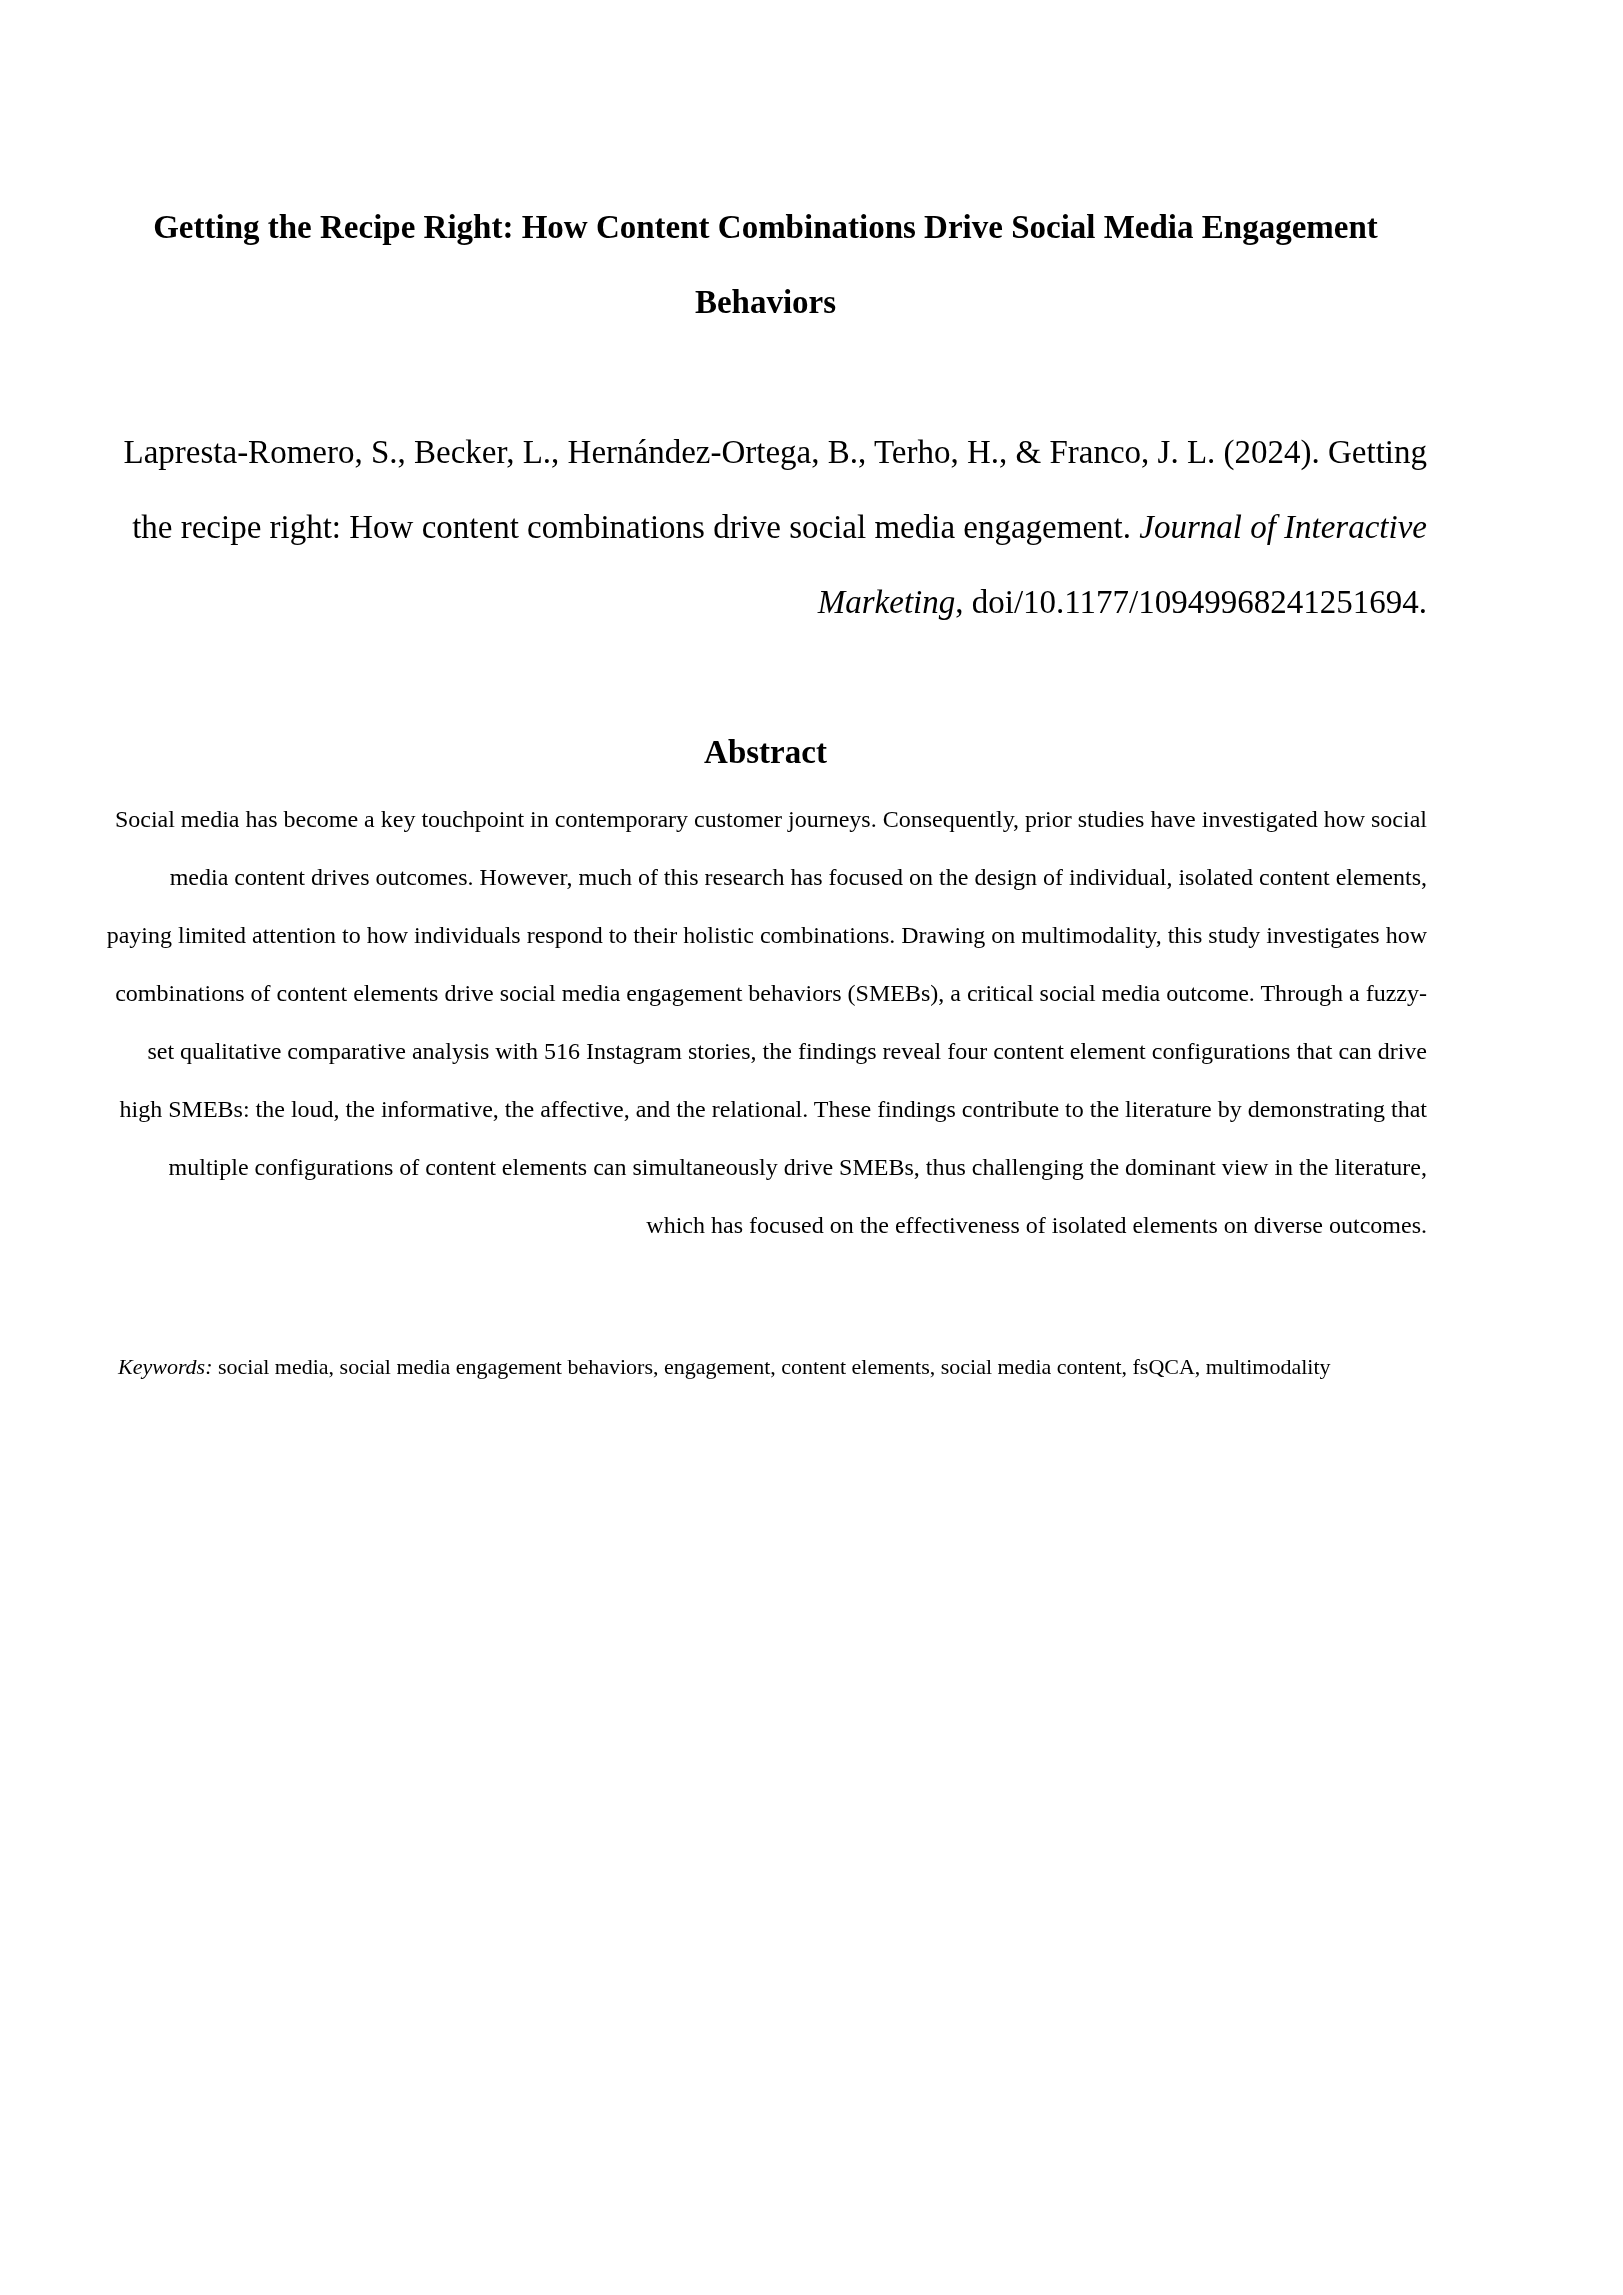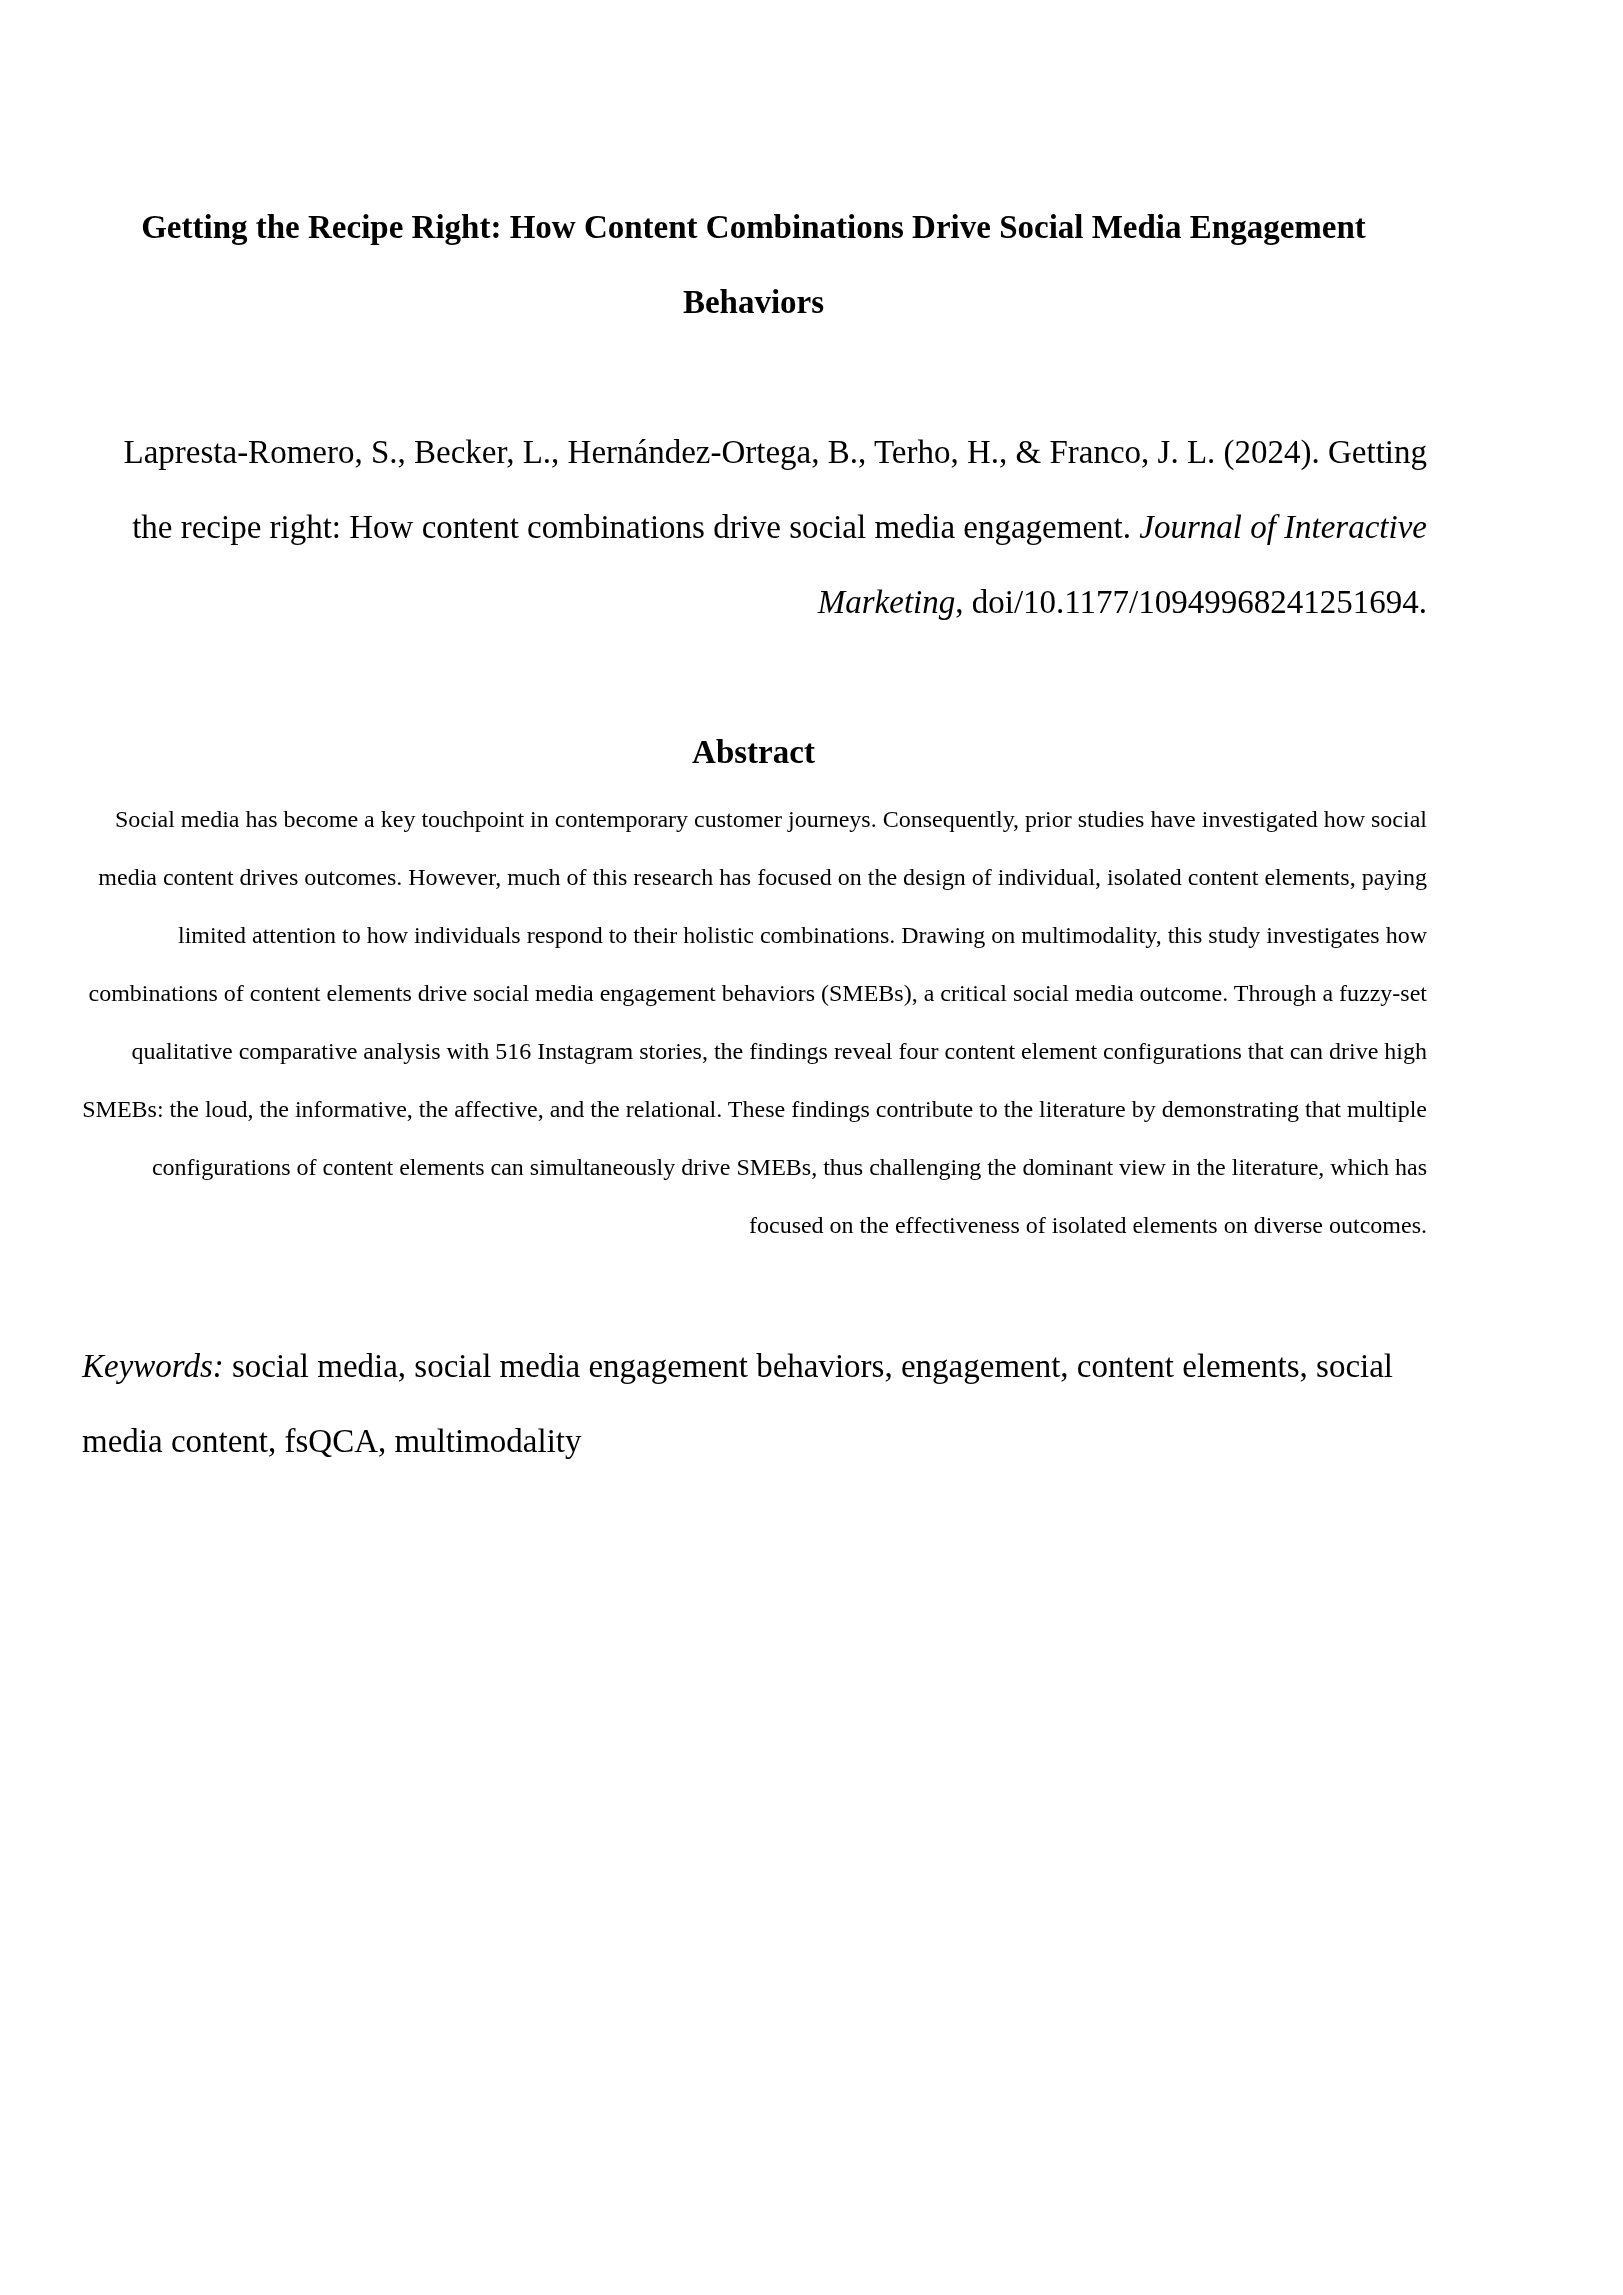--- a/index.html
+++ b/index.html
@@ -12,21 +12,21 @@
     width: 1623px;
     height: 2295px;
     font-family: "Liberation Serif", serif;
     color: #000000;
     -webkit-font-smoothing: antialiased;
   }
   .page {
     box-sizing: border-box;
     width: 1623px;
     height: 1657px;
-    padding: 190px 196px 0 80px;
+    padding: 190px 196px 0 104px;
     background: #ffffff;
     overflow: hidden;
   }
 
   
   .title {
     font-size: 33px;
     line-height: 75px;
     font-weight: bold;
     text-align: center;
@@ -45,24 +45,24 @@
     text-align: center;
     margin: 0;
   }
   .abstract {
     font-size: 24px;
     line-height: 58px;
     text-align: right;
     margin: 0 0 75px 0;
   }
   .keywords {
-    font-size: 33px;
+    font-size: 22px;
     line-height: 75px;
     text-align: left;
-    margin: 2px;
+    margin: 14px;
   }
   .italic {
     font-style: italic;
   }
 </style>
 </head>
 <body>
 
 <div class="page">
 

